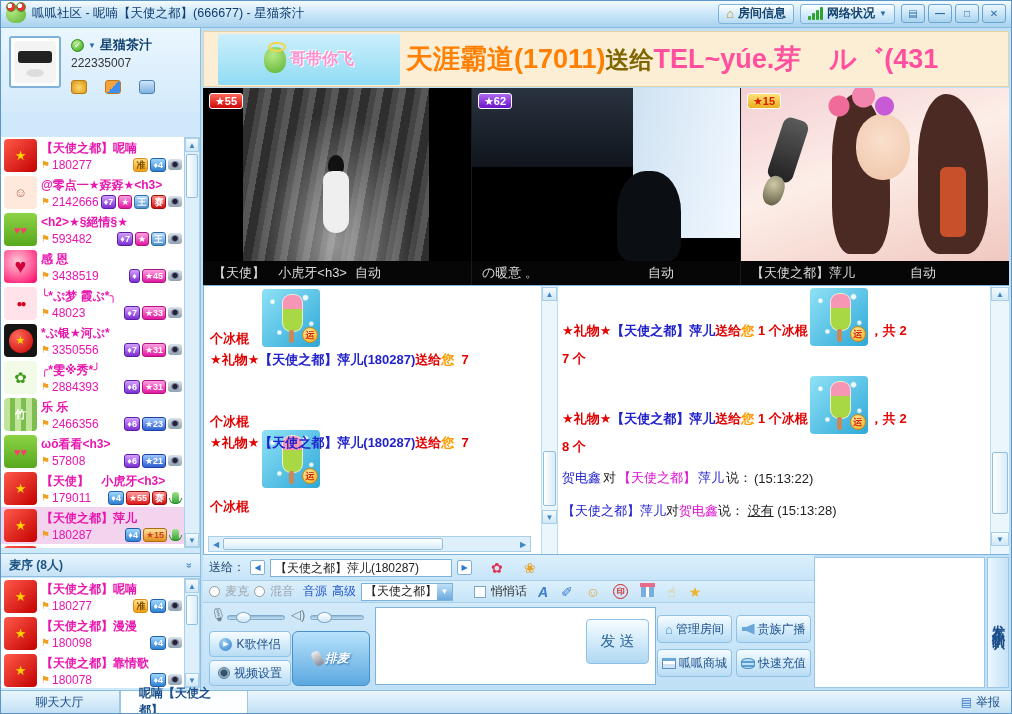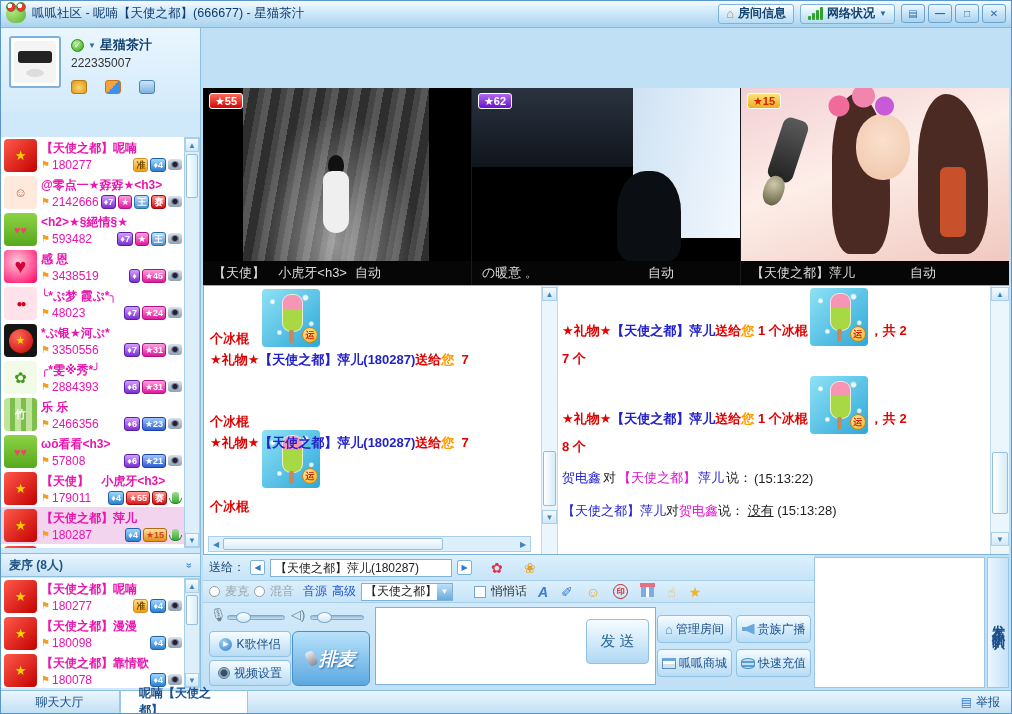--- a/index.html
+++ b/index.html
@@ -174,21 +174,21 @@
 .giftbox{width:13px;height:11px;background:#7aaede;position:relative}
 .giftbox::before{content:'';position:absolute;left:5px;top:0;bottom:0;width:3px;background:#fff}
 .giftbox::after{content:'';position:absolute;left:-1px;right:-1px;top:-3px;height:4px;background:#e86c8a}
 .row3{position:absolute;left:2px;top:575px;width:611px;height:85px;background:linear-gradient(#d2eafa,#c0e0f6)}
 .slid{position:absolute;height:5px;background:linear-gradient(#8fb8d8,#c8e2f2);border:1px solid #7fa8c8;border-radius:3px}
 .sthumb2{position:absolute;width:15px;height:11px;background:linear-gradient(#ffffff,#cfe7f6);border:1px solid #7fa8c8;border-radius:50%}
 .micg{color:#6a7f90;font-size:13px}
 .ctl-btn{position:absolute;width:82px;height:26px;background:linear-gradient(#f6fcff,#cfe9fa 60%,#b8dcf4);border:1px solid #8fc1e5;border-radius:4px;display:flex;align-items:center;justify-content:center;gap:4px;font-size:12px;color:#1c4f8a}
 .play-ic{width:13px;height:13px;border-radius:50%;background:radial-gradient(circle at 35% 30%,#9fd0f0,#2f7fd0);color:#fff;font-size:7px;display:flex;align-items:center;justify-content:center}
 .webcam-ic{width:12px;height:12px;border-radius:50%;background:radial-gradient(circle,#36526a 40%,#9ab8cc 60%);border:1px solid #5a7a94}
-.paimai{position:absolute;left:89px;top:28px;width:78px;height:55px;background:linear-gradient(#b8e2fb,#5ca8e0);border:1px solid #4a90c8;border-radius:6px;color:#fff;font-size:18px;font-weight:bold;font-style:italic;display:flex;align-items:center;justify-content:center;gap:3px;text-shadow:1px 1px 2px #2a6ba8}
+.paimai{position:absolute;left:89px;top:28px;width:78px;height:55px;background:linear-gradient(#b8e2fb,#5ca8e0);border:1px solid #4a90c8;border-radius:6px;color:#fff;font-size:12px;font-weight:bold;font-style:italic;display:flex;align-items:center;justify-content:center;gap:3px;text-shadow:1px 1px 2px #2a6ba8}
 .pm-mic{width:9px;height:15px;background:linear-gradient(#eee,#889);border-radius:4px;transform:rotate(-28deg)}
 .msgbox{position:absolute;left:172px;top:4px;width:281px;height:78px;background:#fff;border:1px solid #7fb2d8;resize:none;font-family:inherit}
 .sendbtn{position:absolute;left:383px;top:16px;width:63px;height:45px;background:linear-gradient(#f6fcff,#cfe9fa 55%,#b0d8f2);border:1px solid #8fc1e5;border-radius:4px;font-size:15px;color:#2a6496;display:flex;align-items:center;justify-content:center}
 .gbtn{position:absolute;width:75px;height:28px;background:linear-gradient(#f6fcff,#cfe9fa 60%,#b8dcf4);border:1px solid #8fc1e5;border-radius:4px;display:flex;align-items:center;justify-content:center;gap:3px;font-size:12px;color:#1c4f8a}
 .ic-horn{width:13px;height:11px;background:#6aa8dc;clip-path:polygon(0 32%,38% 32%,100% 0,100% 100%,38% 68%,0 68%)}
 .ic-shop{width:14px;height:11px;background:linear-gradient(#fff 40%,#cfe2f2 40%);border:1px solid #5a8fc0;border-top:3px solid #6aa8dc}
 .ic-coins{width:14px;height:11px;background:repeating-linear-gradient(180deg,#bfe0f5 0 2px,#5a9fd4 2px 4px);border-radius:50%/34%;border:1px solid #4a8fc0}
 .hornpanel{position:absolute;left:613px;top:529px;width:171px;height:131px;background:#fff;border:1px solid #9cc6e6}
 .hornstrip{position:absolute;left:786px;top:529px;width:22px;height:131px;background:linear-gradient(90deg,#eaf6fe,#c6e2f6);border:1px solid #9cc6e6;display:flex;align-items:center;justify-content:center}
 .vtext{writing-mode:vertical-rl;font-weight:bold;color:#1c4f8a;font-size:13px;letter-spacing:3px}
@@ -310,21 +310,21 @@
     </div>
     <div class="urow">
       <div class="uav av-cherry">●●</div>
       <div class="uinfo">
           <div class="uname">╰*ぷ梦 霞ぷ*╮</div>
         <div class="uline2">
             <span class="flagico">⚑</span>
             <span class="uid">48023</span>
           <span class="bgrp">
               <span class="bd bd-diap">♦7</span>
-              <span class="bd bd-starp">★24</span>
+              <span class="bd bd-starp">★33</span>
               <span class="cam-ic"></span>
             </span>
           </div>
         </div>
     </div>
     <div class="urow">
       <div class="uav av-flagr"></div>
       <div class="uinfo">
           <div class="uname">*ぷ银★河ぷ*</div>
         <div class="uline2">
@@ -480,20 +480,29 @@
   </div>
   <div class="ab sbar-v" style="left:183px;top:550px;width:16px;height:110px">
     <div class="sarrow" style="top:0">▲</div>
     <div class="sthumb" style="top:16px;height:30px"></div>
     <div class="sarrow" style="bottom:0">▼</div>
   </div>
 </div>
 
 <div class="ab main">
 
+  <div class="banner">
+    <div class="blogo">
+      <span class="bfrog"></span>
+      <span class="blogo-txt">哥带你飞</span>
+    </div>
+    <div class="btext">
+      <span class="seg-from">天涯霸道(17011)</span><span class="seg-act">送给</span><span class="seg-to">TEL~yúe.芽ゝル゛(431</span>
+    </div>
+  </div>
 
   <div class="vids">
     <div class="vid" style="width:269px">
       <div class="v1pic">
           <div class="v1fig"></div>
         </div>
       <div class="vbadge vb-red">★55</div>
       <div class="vcap">
         <span>【天使】ゝ小虎牙&lt;h3&gt;</span>
         <span class="vauto" style="margin-left:8px">自动</span>

